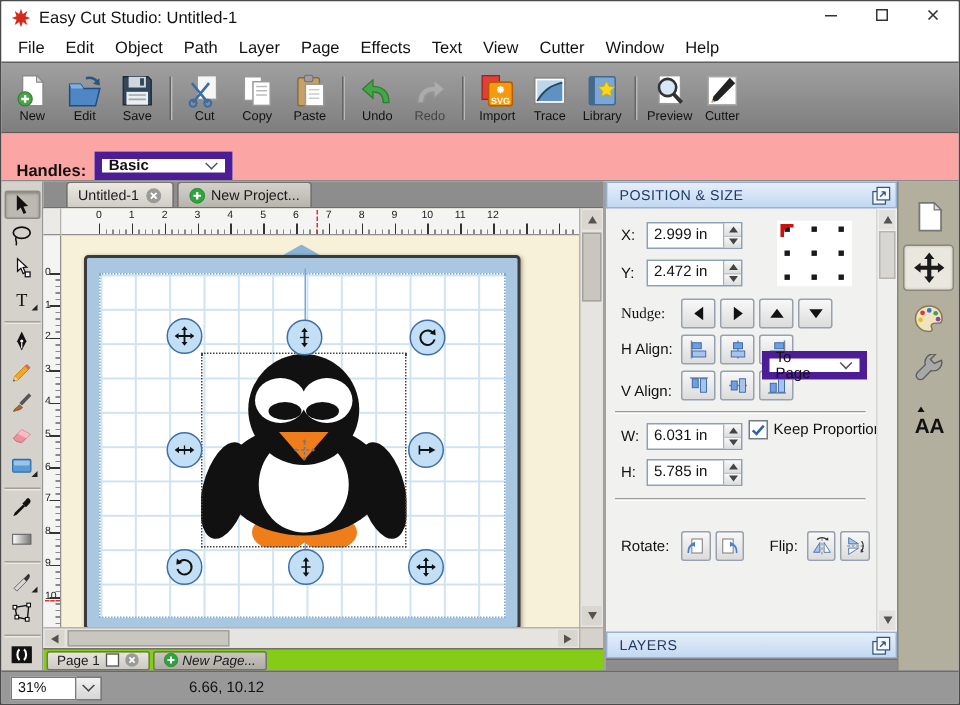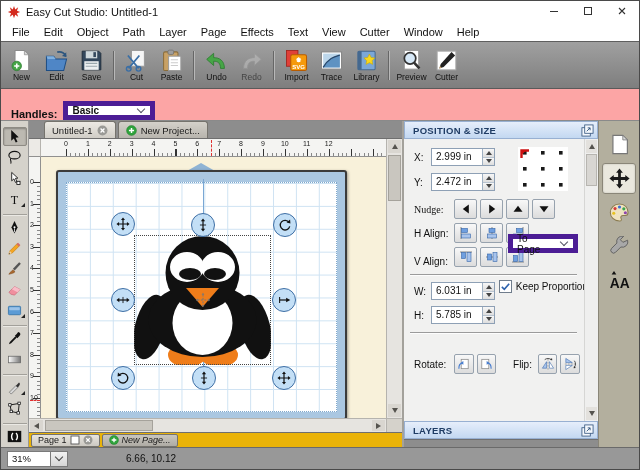--- a/index.html
+++ b/index.html
@@ -104,30 +104,30 @@
   .hscroll .sbtn.left{left:1px;}
   .hscroll .sbtn.right{right:1px;}
   .vthumb{position:absolute;top:16px;left:1px;right:1px;height:46px;background:#c9c6bf;border:1px solid #a5a29b;}
   .hthumb{position:absolute;left:16px;top:1px;bottom:1px;width:108px;background:#c9c6bf;border:1px solid #a5a29b;}
   .tri{width:0;height:0;}
   .tri.up{border-left:3.5px solid transparent;border-right:3.5px solid transparent;border-bottom:5px solid #55534e;}
   .tri.down{border-left:3.5px solid transparent;border-right:3.5px solid transparent;border-top:5px solid #55534e;}
   .tri.left{border-top:3.5px solid transparent;border-bottom:3.5px solid transparent;border-right:5px solid #55534e;}
   .tri.right{border-top:3.5px solid transparent;border-bottom:3.5px solid transparent;border-left:5px solid #55534e;}
 
-  .pagetabs{height:15px;background:#eab308;border-top:1px solid #6f6f6f;display:flex;align-items:center;padding-left:2px;flex:none;}
+  .pagetabs{height:15px;background:#84cc16;border-top:1px solid #6f6f6f;display:flex;align-items:center;padding-left:2px;flex:none;}
   .ptab{height:13px;display:flex;align-items:center;gap:3px;padding:0 6px;font-size:9px;color:#1a1a1a;border:1px solid #75736d;border-radius:2px;margin-right:2px;}
   .ptab[data-active="true"]{background:linear-gradient(#e8e5df,#ccc9c2);}
   .ptab:not([data-active="true"]){background:linear-gradient(#c9c6bf,#aeaba4);font-style:italic;}
   .ptab .mini{width:10px;height:10px;}
   .ptab .mini svg{width:10px;height:10px;display:block;}
 
   
   .rightpanel{width:196px;background:#f1f1f0;border-left:2px solid #a3a19b;display:flex;flex-direction:column;flex:none;}
-  .phead{height:18px;flex:none;background:linear-gradient(#e6eefb,#c3d8f1);border:1px solid #98b0d2;display:flex;align-items:center;padding:0 3px 0 8px;font-size:9.5px;font-weight:bold;color:#1f3c64;letter-spacing:.3px;}
+  .phead{height:18px;flex:none;background:linear-gradient(#e6eefb,#c3d8f1);border:1px solid #98b0d2;display:flex;align-items:center;padding:0 3px 0 8px;font-size:9.5px;font-weight:normal;color:#1f3c64;letter-spacing:.3px;}
   .phead .popout{margin-left:auto;width:13px;height:13px;}
   .phead .popout svg{width:13px;height:13px;display:block;}
   .pcontent{flex:1;position:relative;min-height:0;overflow:hidden;padding-right:15px;}
   .prow{display:flex;align-items:center;margin-left:10px;height:20px;font-size:10px;color:#111;}
   .plabel{flex:none;}
   .row-x{margin-top:8px;}
   .row-y{margin-top:5px;}
   .row-nudge{margin-top:7px;font-family:Liberation Serif, serif;}
   .row-halign{margin-top:4px;}
   .row-valign{margin-top:4px;align-items:flex-end;}
@@ -276,20 +276,30 @@
           <svg viewBox="0 0 16 16">
             <rect x="4.5" y="1" width="9" height="11" fill="#f6f6f6" stroke="#999" stroke-width=".7"></rect>
             <path d="M2.5 13.5 L10 4.5 M9.5 13.5 L2 4.5" stroke="#3a6ea5" stroke-width="1.2"></path>
             <circle cx="2.6" cy="13.8" r="1.6" fill="none" stroke="#3a6ea5" stroke-width="1"></circle>
             <circle cx="9.4" cy="13.8" r="1.6" fill="none" stroke="#3a6ea5" stroke-width="1"></circle>
           </svg>
         </span>
         <span class="tlabel">Cut</span>
       </div>
 
+      <div class="tbtn">
+        <span class="ticon">
+          <svg viewBox="0 0 16 16">
+            <rect x="2" y="1.5" width="8" height="11" fill="#fff" stroke="#999" stroke-width=".7"></rect>
+            <rect x="6" y="3.8" width="8" height="11" fill="#fff" stroke="#999" stroke-width=".7"></rect>
+            <path d="M7.5 6 h5 M7.5 8 h5 M7.5 10 h5" stroke="#bbb" stroke-width=".7"></path>
+          </svg>
+        </span>
+        <span class="tlabel">Copy</span>
+      </div>
 
       <div class="tbtn" data-sep="true">
         <span class="ticon">
           <svg viewBox="0 0 16 16">
             <rect x="2.5" y="2" width="10" height="13" rx="1" fill="#c8a165" stroke="#8a6d3b" stroke-width=".7"></rect>
             <rect x="5.5" y=".8" width="4" height="3" rx="1" fill="#9e9e9e" stroke="#6e6e6e" stroke-width=".5"></rect>
             <rect x="6" y="5" width="8.5" height="10" fill="#fff" stroke="#999" stroke-width=".7"></rect>
             <path d="M7.5 7.5 h5 M7.5 9.5 h5 M7.5 11.5 h5" stroke="#ccc" stroke-width=".7"></path>
           </svg>
         </span>

